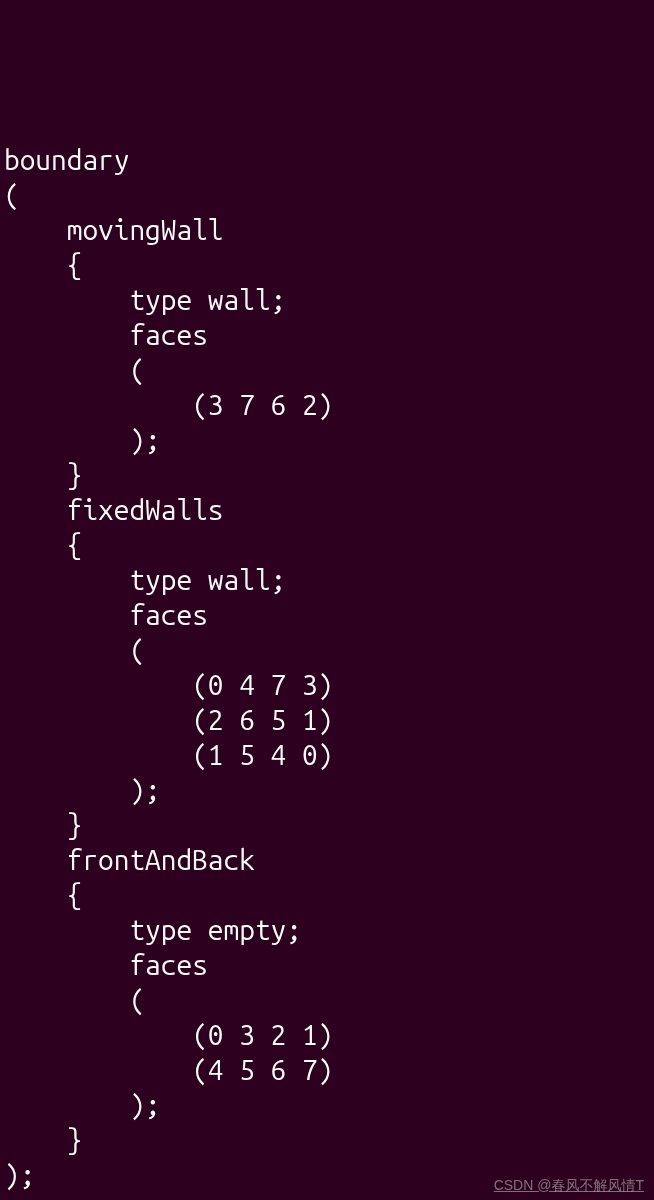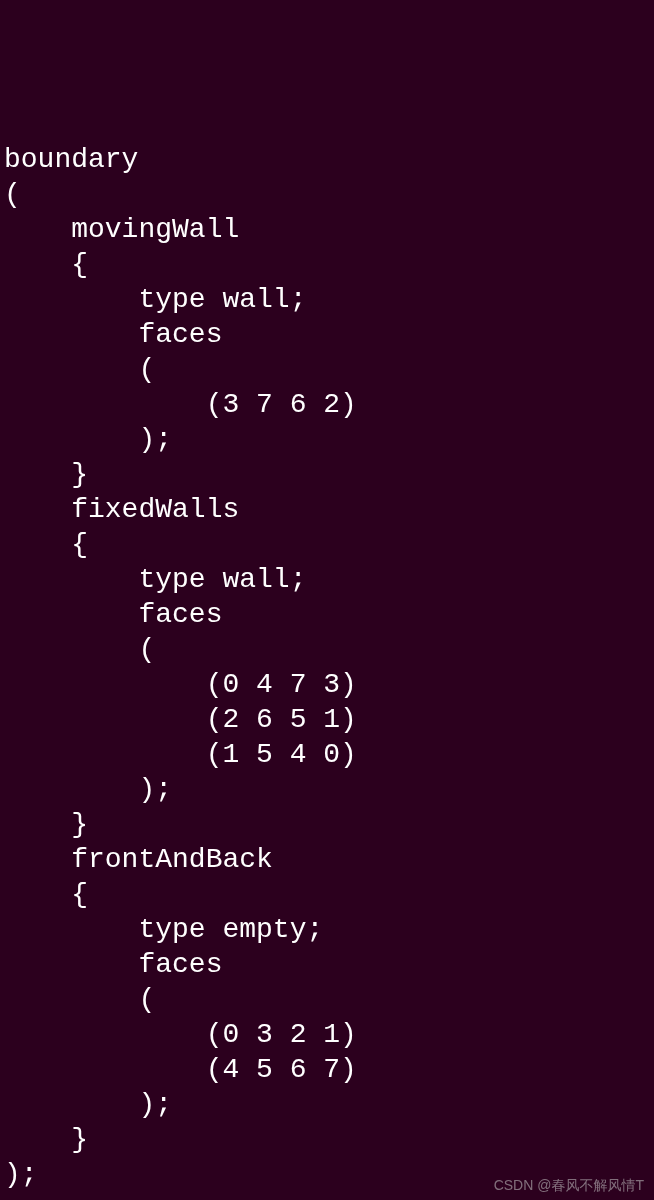--- a/index.html
+++ b/index.html
@@ -15,30 +15,30 @@
       line-height: 1.25;
       width: 654px;
       height: 1200px;
       padding: 2px 4px;
       white-space: pre;
       overflow: hidden;
       position: relative;
     }
     .code-block {
       white-space: pre;
-      font-family: Liberation Mono, monospace;
     }
     .watermark {
       position: absolute;
       bottom: 6px;
       right: 10px;
       font-size: 14px;
       color: rgba(200, 200, 200, 0.55);
       font-family: sans-serif;
       white-space: nowrap;
+      text-decoration: underline;
     }
   </style>
 </head>
 <body>
 
 
 
 <div class="code-block"><span>boundary</span>
 <span>(</span>
 <span>    movingWall</span>

